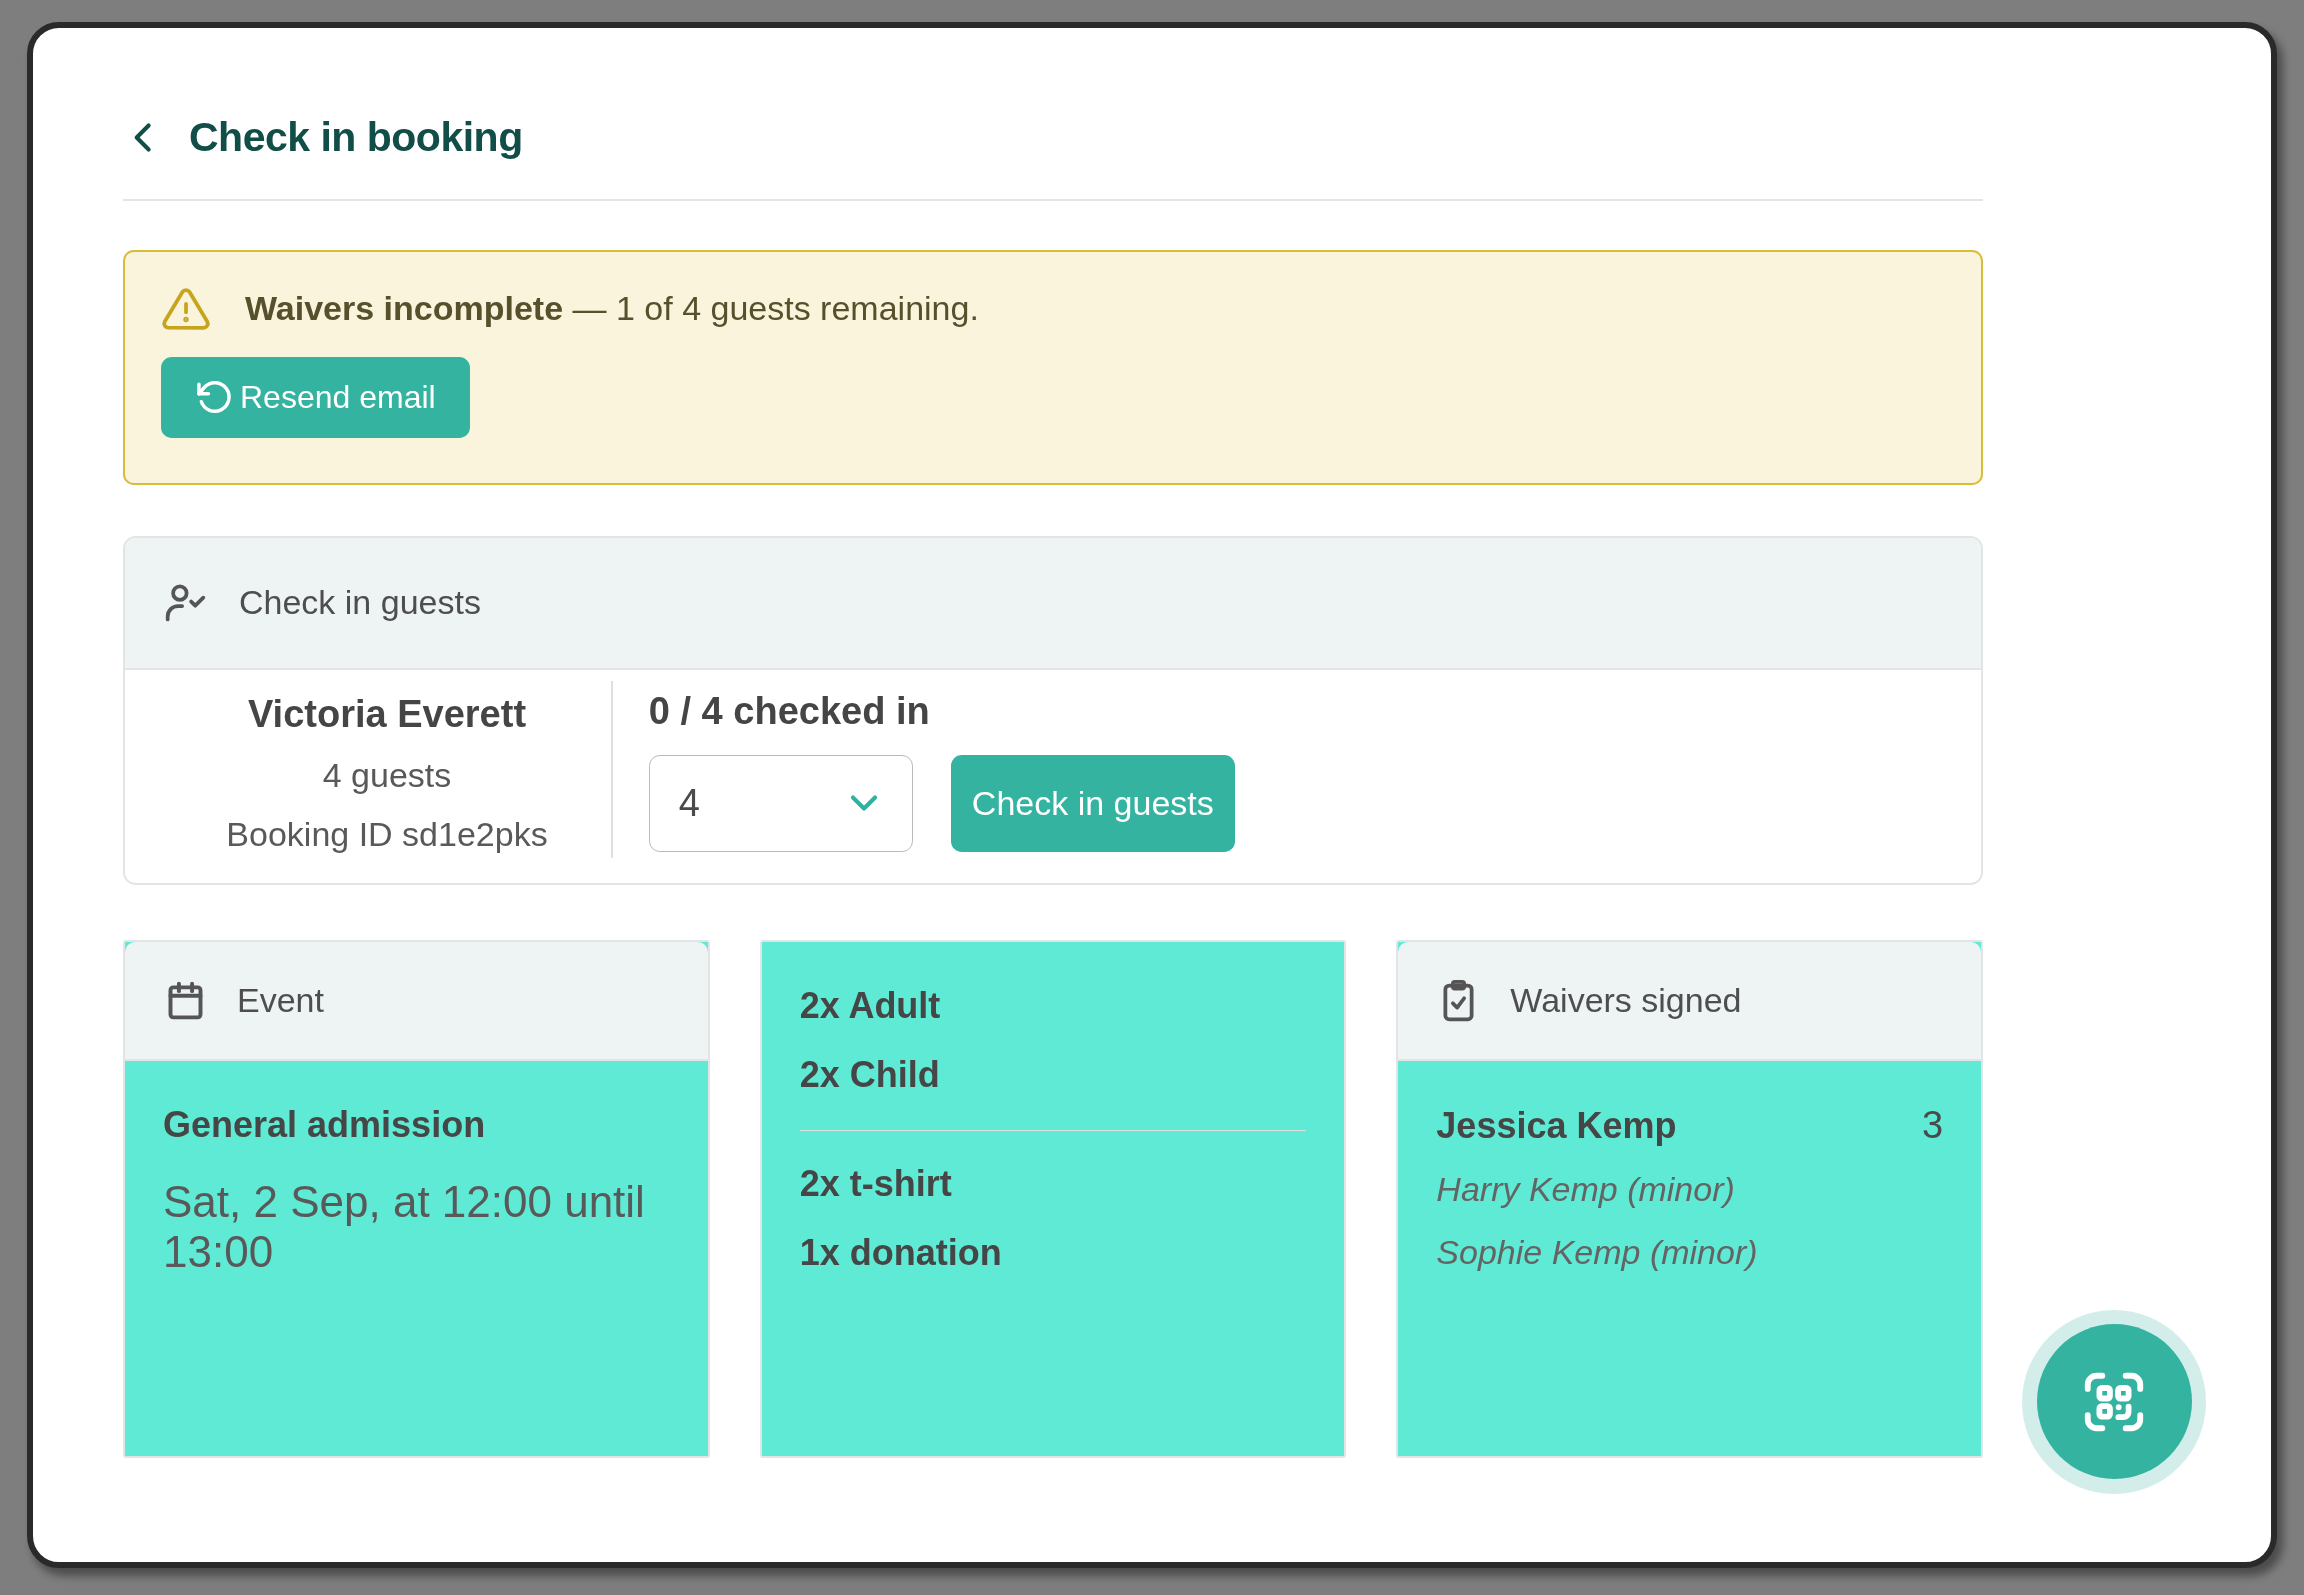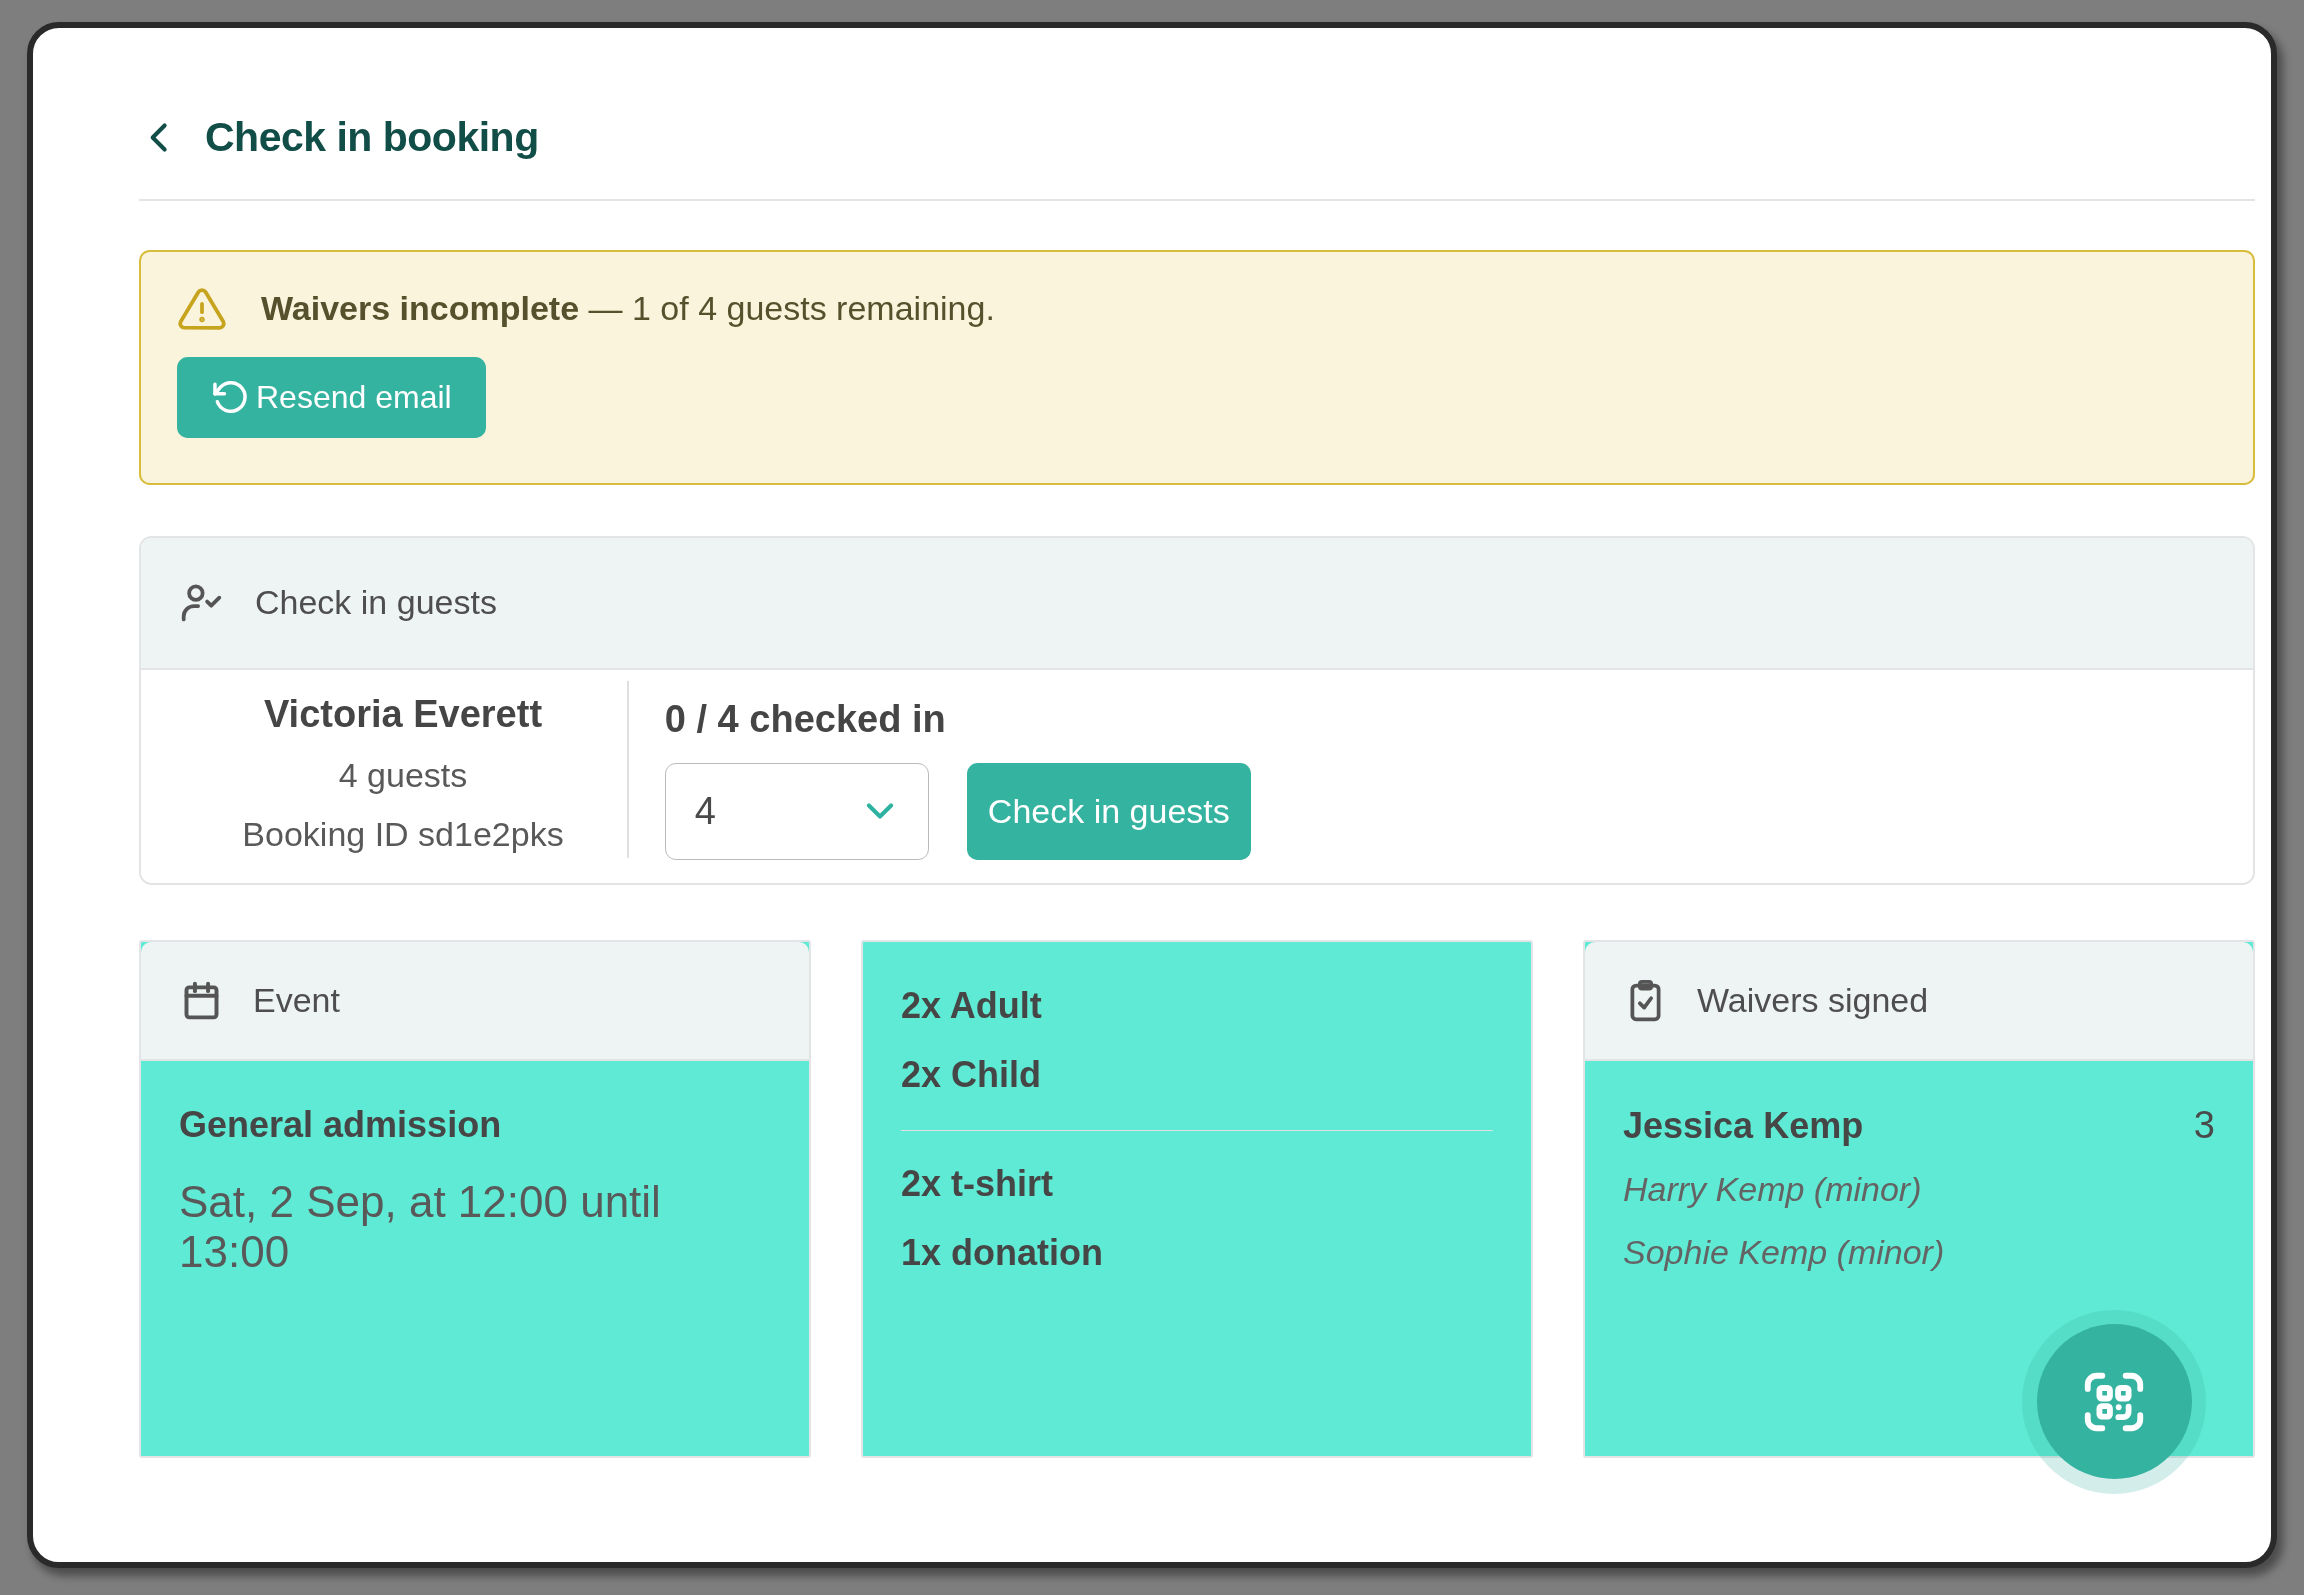--- a/index.html
+++ b/index.html
@@ -10,21 +10,21 @@
     position:relative;
   }
   .window {
     position:absolute; left:27px; top:21.6px;
     width:2250px; height:1546px;
     background:#ffffff;
     border:6.3px solid #2A2A2A;
     border-radius:32px;
     box-shadow:5.4px 7.2px 9px rgba(0,0,0,0.40);
   }
-  .content { position:absolute; left:106px; top:0; width:2116px; }
+  .content { position:absolute; left:90px; top:0; width:1860px; }
 
   
   .title-row { margin-top:86px; display:flex; align-items:center; gap:25px; color:#124E48; }
   .back-btn { background:none; border:none; cursor:pointer; display:flex; align-items:center; color:#124E48; padding:0; }
   .back-btn svg { width:41px; height:41px; }
   .page-title { font-size:41px; font-weight:bold; letter-spacing:-0.5px; color:#124E48; }
   .title-divider { margin-top:38px; border-top:2.7px solid #E4E4E4; }
 
   
   .banner {
@@ -50,21 +50,21 @@
     font-size:34px; color:#4E4E4E;
     border-radius:10px 10px 0 0;
   }
   .panel-header { height:132px; }
   .panel-header svg, .card-header svg { width:45px; height:45px; color:#555; flex:0 0 auto; }
   .panel-body { display:flex; height:213px; }
   .guest-col { width:486px; padding:23.4px 0 0 38px;text-align:center; }
   .guest-name { font-size:38px; font-weight:bold; color:#454545; }
   .guest-sub { font-size:34px; color:#595959; margin-top:20px; }
   .v-divider { width:1.8px; background:#DFDFDF; margin:10.8px 0 25px 0; }
-  .progress-col { flex:1; padding:28px 0 0 36px; }
+  .progress-col { flex:1; padding:20px 0 0 36px; }
   .progress-label { font-size:38px; font-weight:bold; color:#454545; }
   .controls { display:flex; gap:38px; margin-top:21.6px; }
   .qty-select {
     width:264px; height:97px; background:#fff;
     border:1.8px solid #B7BBBD; border-radius:10.8px;
     display:flex; align-items:center; justify-content:space-between;
     padding:0 29px 0 29px; font-size:38px; color:#4A4A4A; cursor:pointer;
   }
   .qty-select svg { width:38px; height:38px; color:#2FB3A1; }
   .checkin-btn {

